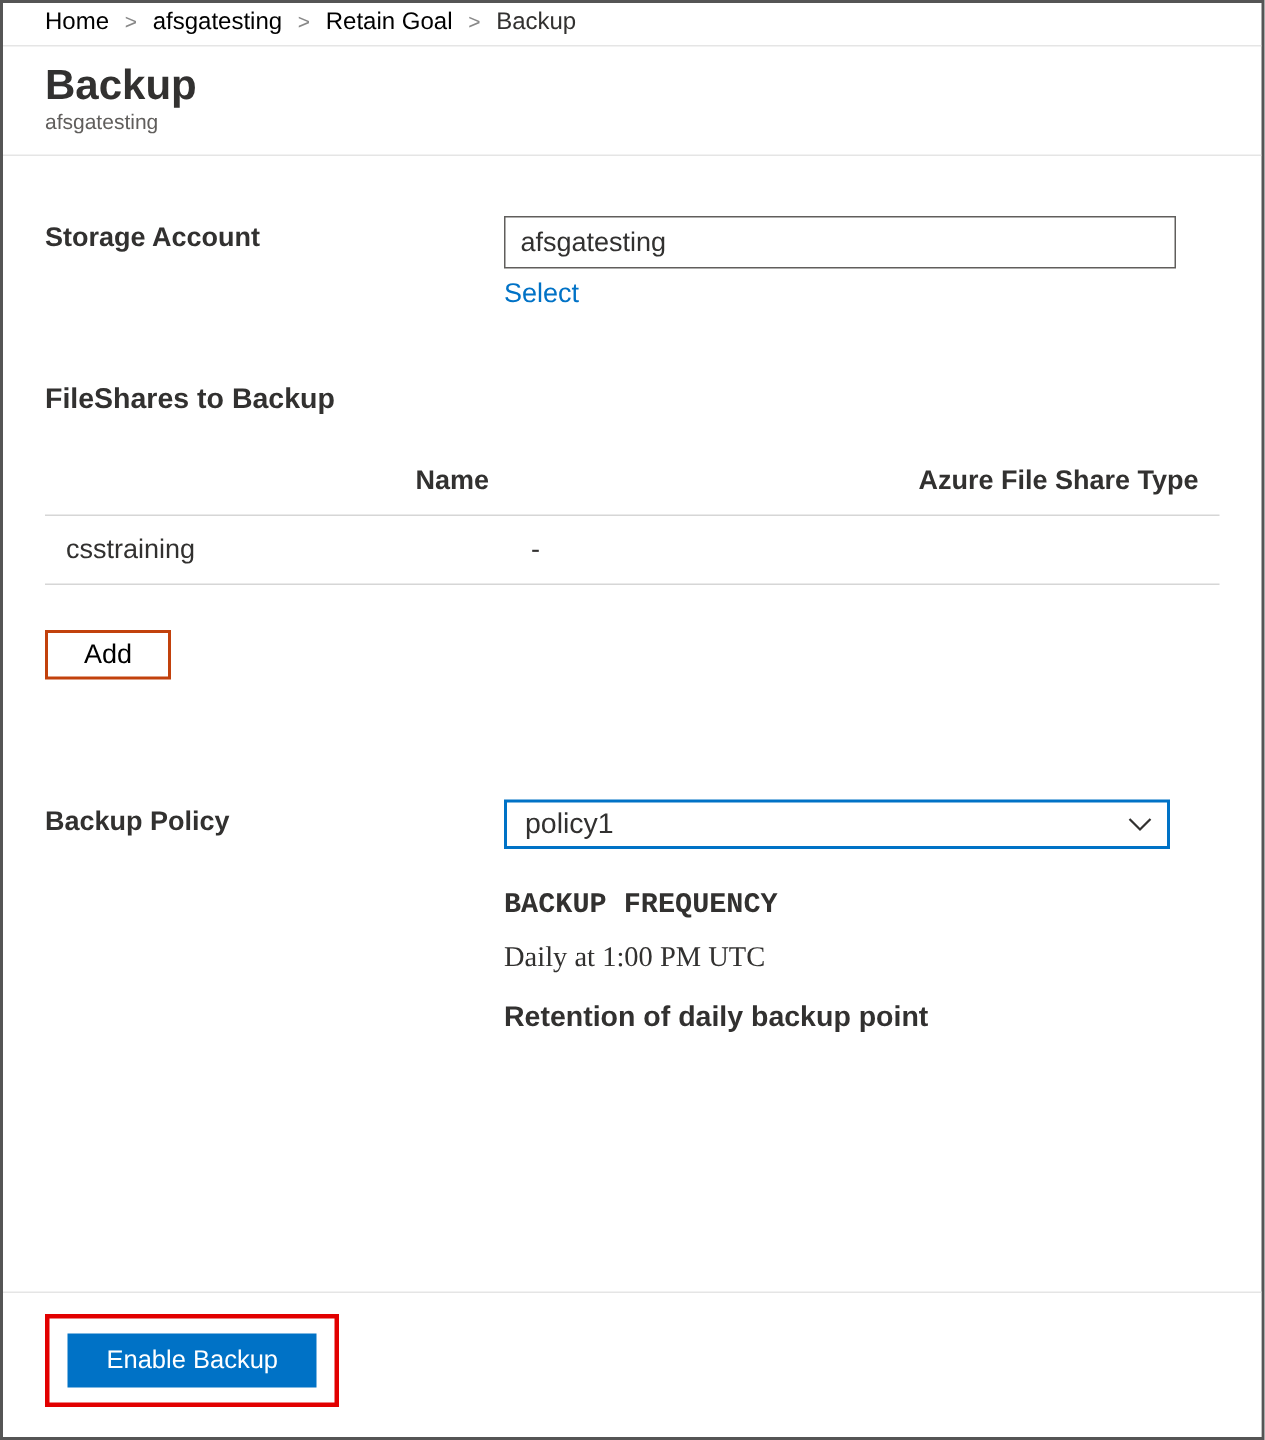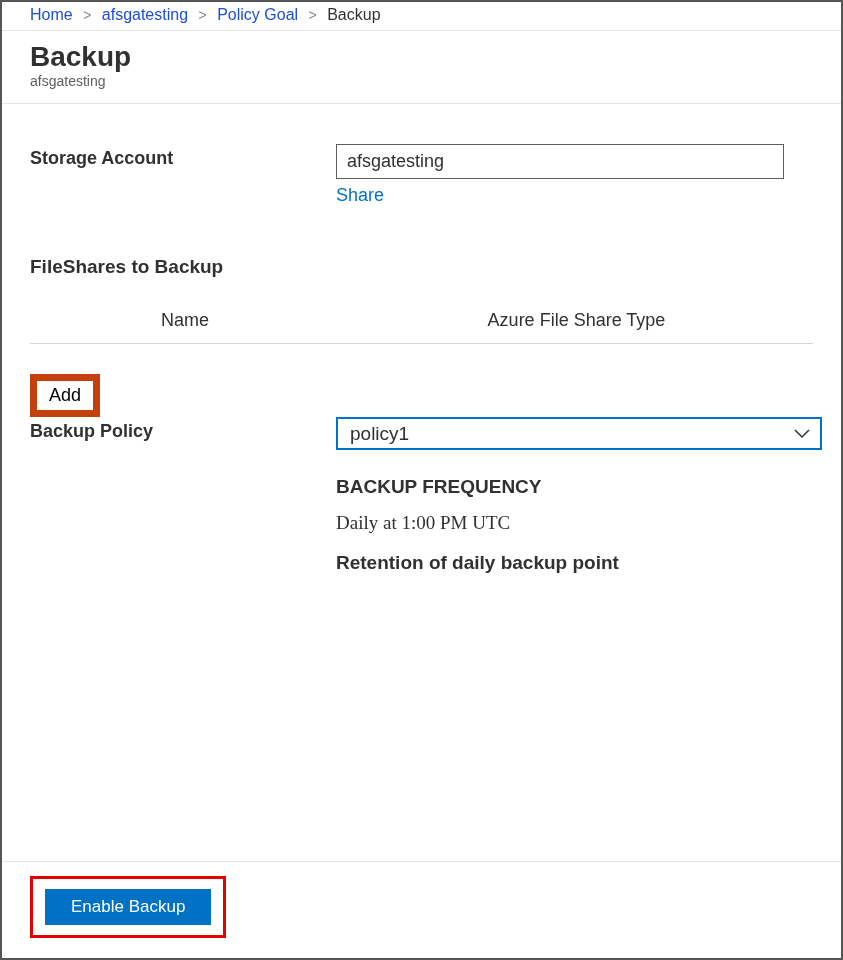--- a/index.html
+++ b/index.html
@@ -17,21 +17,21 @@
       border: 2px solid #555;
       position: relative;
       overflow: hidden;
     }
     .breadcrumb {
       padding: 4px 28px 6px 28px;
       font-size: 16px;
       border-bottom: 1px solid #e5e5e5;
     }
     .breadcrumb a {
-      color: #1d4ed8;
+      color: #000000;
       text-decoration: none;
       text-align: center;
     }
     .breadcrumb .sep {
       color: #888;
       margin: 0 6px;
       font-size: 14px;
     }
     .breadcrumb .current {
       color: #323130;
@@ -88,53 +88,54 @@
       font-size: 19px;
       font-weight: 600;
       margin-top: 50px;
       margin-bottom: 20px;
     }
     .table {
       width: 100%;
       border-collapse: collapse;
     }
     .table th {
-      text-align: center;
-      font-size: 18px;
-      font-weight: 400;
+      text-align: right;
+      font-size: 18px;
+      font-weight: 700;
       padding: 12px 14px;
       border-bottom: 1px solid #d6d6d6;
     }
     .table th:first-child {
       width: 310px;
     }
     .table td {
       font-size: 18px;
       padding: 12px 14px;
       border-bottom: 1px solid #d6d6d6;
     }
     .btn-secondary {
       margin-top: 30px;
-      padding: 4px 12px;
-      font-size: 18px;
-      background: #fff;
-      border: 7px solid #c2410c;
+      padding: 4px 24px;
+      font-size: 18px;
+      background: #fff;
+      border: 2px solid #c2410c;
       cursor: pointer;
       font-family: inherit;
     }
     .policy-section {
+      margin-top: 80px;
       display: flex;
     }
     .policy-details {
       flex: 1;
       max-width: 460px;
     }
     .select-wrapper {
       position: relative;
-      width: 486px;
+      width: 444px;
     }
     .select-input {
       width: 100%;
       padding: 4px 34px 4px 12px;
       font-size: 19px;
       border: 2px solid #0072c6;
       background: #fff;
       font-family: inherit;
       color: #323130;
       appearance: none;
@@ -144,20 +145,21 @@
       position: absolute;
       right: 12px;
       top: 50%;
       transform: translateY(-50%);
       pointer-events: none;
     }
     .policy-subheading {
       font-size: 19px;
       font-weight: 700;
       margin-top: 26px;
+      font-family: Liberation Mono, monospace;
     }
     .policy-text {
       font-size: 19px;
       margin-top: 14px;
       font-family: Liberation Serif, serif;
     }
     .policy-bold {
       font-size: 19px;
       font-weight: 700;
       margin-top: 18px;
@@ -187,50 +189,54 @@
     }
   </style>
 </head>
 <body>
 
 <div class="breadcrumb">
   <a href="#">Home</a>
   <span class="sep">&gt;</span>
   <a href="#">afsgatesting</a>
   <span class="sep">&gt;</span>
-  <a href="#">Policy Goal</a>
+  <a href="#">Retain Goal</a>
   <span class="sep">&gt;</span>
   <span class="current">Backup</span>
 </div>
 
 <div class="header">
   <h1>Backup</h1>
   <div class="subtitle">afsgatesting</div>
 </div>
 
 <div class="content">
 
   <div class="field-row">
     <div class="field-label">Storage Account</div>
     <div class="field-control">
       <input type="text" class="text-input" value="afsgatesting" style="">
-      <a class="link">Share</a>
+      <a class="link">Select</a>
     </div>
   </div>
 
   <div class="section-heading">FileShares to Backup</div>
 
   <table class="table">
     <thead>
       <tr>
         <th>Name</th>
         <th>Azure File Share Type</th>
       </tr>
     </thead>
     <tbody>
+      <tr>
+        <td>csstraining</td>
+        <td>-</td>
+      </tr>
     </tbody>
   </table>
 
   <button class="btn-secondary">Add</button>
 
   <div class="policy-section">
     <div class="field-label">Backup Policy</div>
     <div class="policy-details">
       <div class="select-wrapper">
         <select class="select-input">

